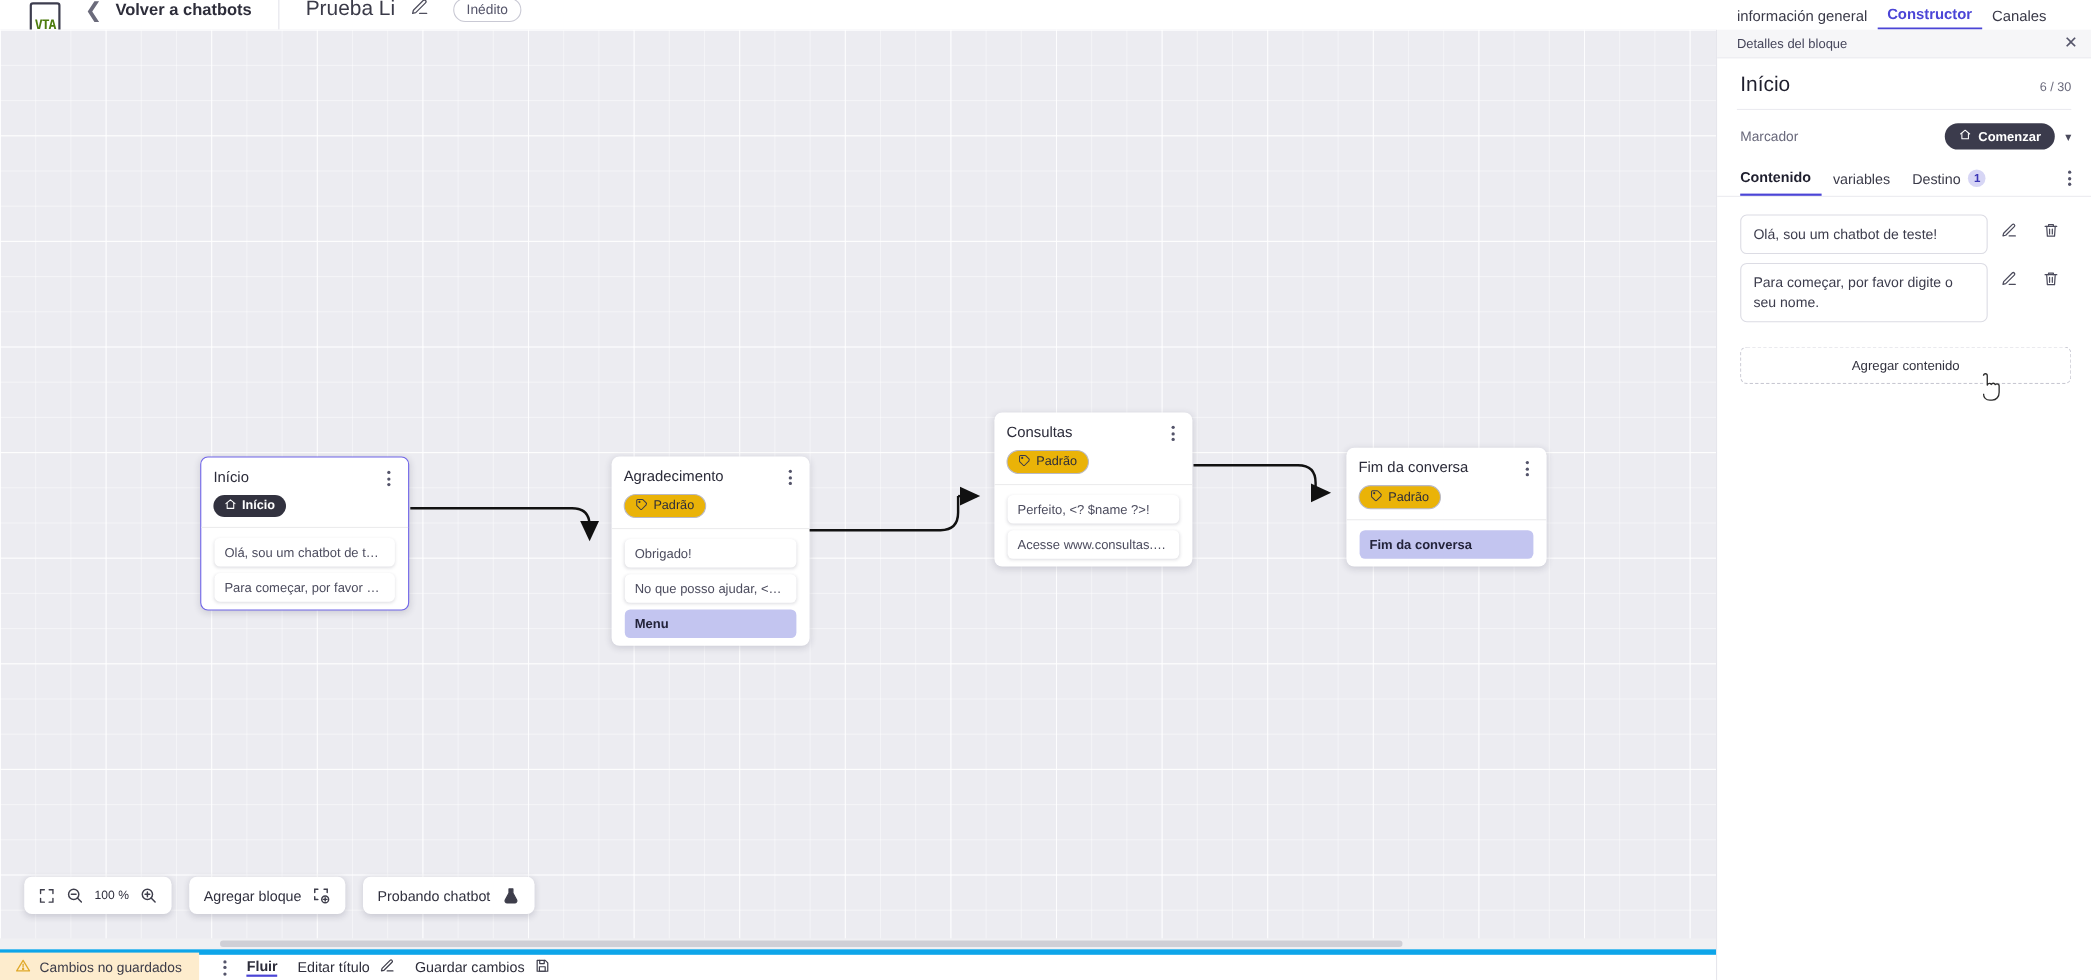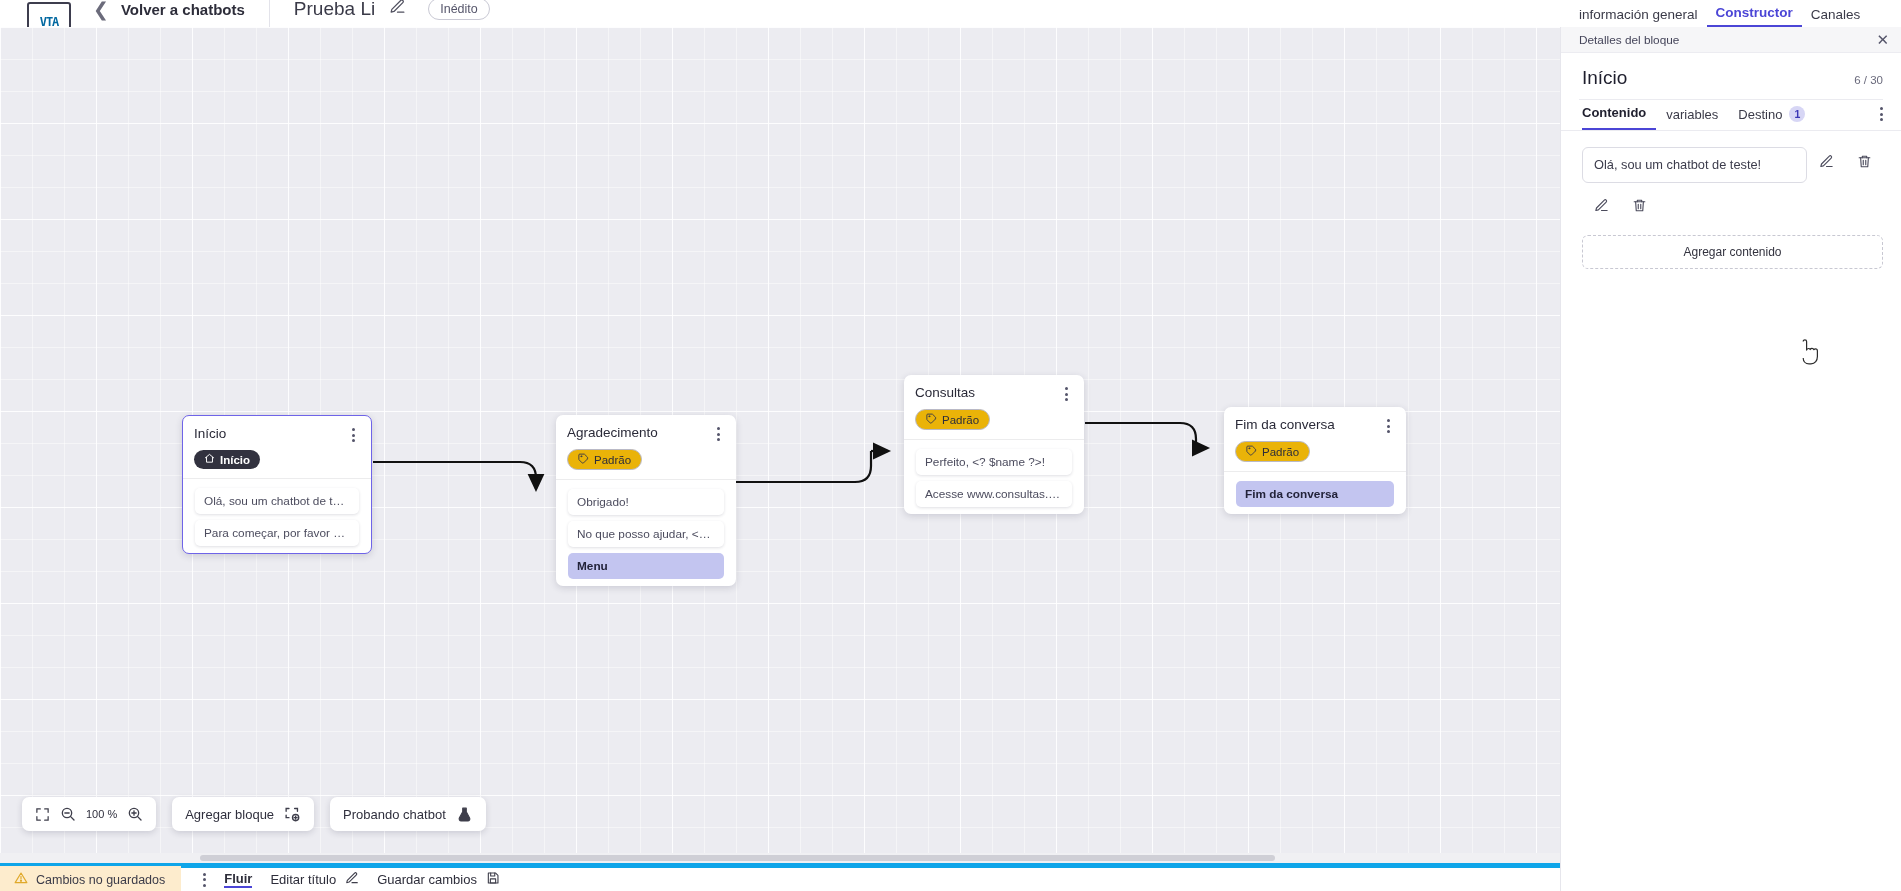--- a/index.html
+++ b/index.html
@@ -9,23 +9,23 @@
     font-family: "Liberation Sans", sans-serif;
     overflow: hidden;
   }
   
   .topbar{
     position:absolute; left:0; top:0; width:1560px; height:27px;
     background:#ffffff; display:flex; align-items:center; overflow:hidden;
   }
   .logo-box{
     margin-left:27px; margin-top:6px;
-    width:44px;height:30px;border:2px solid #3d3d4e;border-radius:3px;
+    width:28px;height:30px;border:2px solid #3d3d4e;border-radius:3px;
     display:flex;align-items:flex-end;justify-content:center;
-    font-size:12px;font-weight:bold;color:#0369a1;letter-spacing:-1px;
+    font-size:12px;font-weight:bold;color:#4d7c0f;letter-spacing:-1px;
     font-family:"DejaVu Sans Mono", monospace;
   }
   .logo-box span{ display:block; transform: translateY(-1px); }
   .chev-back{
     margin-left:22px; font-size:19px; color:#6b6b7b; line-height:1;
     transform:translateY(-4px);
   }
   .back-label{
     margin-left:12px; font-size:15px; font-weight:bold; color:#2d2d3a;
     transform:translateY(-4px);
@@ -423,20 +423,35 @@
     <span class="t">Detalles del bloque</span>
     <span class="x-btn">✕</span>
   </div>
 
   <div class="panel-title-row">
     <span class="panel-title">Início</span>
     <span class="counter">6 / 30</span>
   </div>
   <div class="panel-rule"></div>
 
+  <div class="marcador-row">
+    <span class="marcador-lbl">Marcador</span>
+    <span class="comenzar-wrap">
+      <span class="comenzar">
+        <span>
+          <svg width="11" height="11" viewBox="0 0 24 24" fill="none" stroke="#fff" stroke-width="2.1" stroke-linecap="round" stroke-linejoin="round">
+              <path d="M3 10.5 12 3l9 7.5"></path>
+              <path d="M5.5 9.6V20h13V9.6"></path>
+            </svg>
+        </span>
+        <span>Comenzar</span>
+      </span>
+      <span class="chev-d">▾</span>
+    </span>
+  </div>
 
   <div class="ptabs">
     <div class="ptab active">
       <span>Contenido</span>
     </div>
     <div class="ptab">
       <span>variables</span>
     </div>
     <div class="ptab">
       <span>Destino</span>
@@ -461,20 +476,21 @@
       <span class="act">
         <svg width="15" height="15" viewBox="0 0 24 24" fill="none" stroke="#4b4b5c" stroke-width="1.8" stroke-linecap="round" stroke-linejoin="round">
             <path d="M3.5 6h17"></path>
             <path d="M8.5 6V3.6h7V6"></path>
             <path d="M5.8 6l1 14.4h10.4l1-14.4"></path>
             <path d="M10 10v7M14 10v7"></path>
           </svg>
       </span>
     </div>
     <div class="crow">
+      <div class="cbox">Para começar, por favor digite o seu nome.</div>
       <span class="act">
         <svg width="15" height="15" viewBox="0 0 24 24" fill="none" stroke="#4b4b5c" stroke-width="1.8" stroke-linecap="round" stroke-linejoin="round">
             <path d="M12 20h9"></path>
             <path d="M16.5 3.5a2.1 2.1 0 0 1 3 3L7 19l-4 1 1-4Z"></path>
           </svg>
       </span>
       <span class="act">
         <svg width="15" height="15" viewBox="0 0 24 24" fill="none" stroke="#4b4b5c" stroke-width="1.8" stroke-linecap="round" stroke-linejoin="round">
             <path d="M3.5 6h17"></path>
             <path d="M8.5 6V3.6h7V6"></path>

